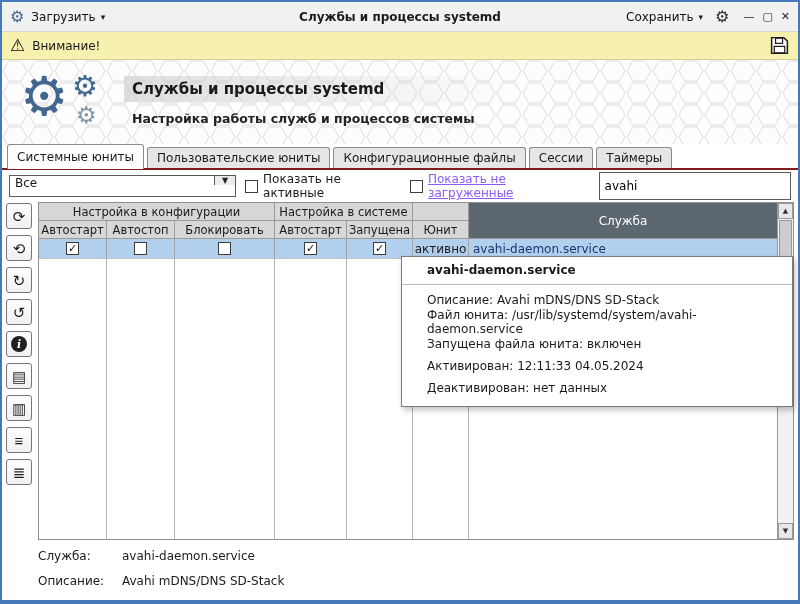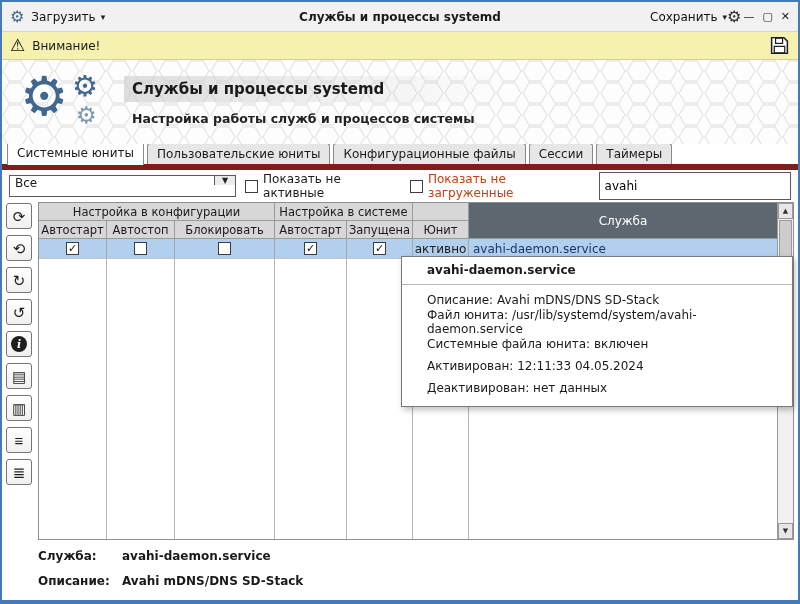--- a/index.html
+++ b/index.html
@@ -11,21 +11,21 @@
 
   
   .titlebar { height:30px; flex:0 0 30px; background:#f1f1f1; border-bottom:1px solid #d6d6d6;
               display:flex; align-items:center; padding:0 8px; position:relative; }
   .tb-left { display:flex; align-items:center; gap:7px; z-index:2; }
   .tb-gear { color:#47688e; font-size:16px; line-height:1; }
   .menu-btn { background:none; border:none; font:12px "DejaVu Sans",sans-serif; color:#111;
               display:flex; align-items:center; gap:5px; cursor:default; }
   .dd-arrow { font-size:9px; color:#222; }
   .tb-title { position:absolute; left:0; right:0; text-align:center; font-weight:bold; z-index:1; }
-  .tb-right { margin-left:auto; display:flex; align-items:center; gap:0; z-index:2; }
+  .tb-right { margin-left:auto; display:flex; align-items:center; gap:12px; z-index:2; }
   .tb-gear2 { color:#2e2e2e; font-size:16px; line-height:1; }
   .winctl { display:flex; align-items:center; gap:8px; margin-left:2px; }
   .winctl span { font-size:11px; color:#222; line-height:1; }
 
   
   .warnbar { height:28px; flex:0 0 28px; background:#f6f1ae; border-bottom:1px solid #d3cf96;
              display:flex; align-items:center; gap:7px; padding:0 8px; }
   .warn-icon { font-size:17px; line-height:1; color:#111; }
   .warn-label { font-size:12px; }
   .floppy { margin-left:auto; display:flex; align-items:center; }
@@ -38,36 +38,36 @@
   .g-big { font-size:54px; color:#41678f; left:0; top:2px; }
   .g-med { font-size:29px; color:#41678f; left:52px; top:4px; }
   .g-small { font-size:23px; color:#7e97ad; left:56px; top:36px; }
   .header-text { position:absolute; left:122px; top:16px; }
   .h-title { font-weight:bold; font-size:15px; padding:4px 120px 4px 8px; display:inline-block;
              background:linear-gradient(to right, rgba(205,205,205,.65), rgba(240,240,240,0)); }
   .h-sub { font-weight:bold; font-size:12.5px; margin-top:9px; padding-left:8px; color:#222; }
 
   
   .tabs { height:26px; flex:0 0 26px; display:flex; align-items:flex-end; padding-left:5px;
-          border-bottom:6px solid #7f1d1d; background:#fff; }
+          border-bottom:2px solid #7f1d1d; background:#fff; }
   .tab { border:1px solid #8a8a8a; border-bottom:none; border-radius:3px 3px 0 0;
          background:#e6e6e6; padding:3px 9px 3px; margin-right:3px; font-size:12px; cursor:default; }
   .tab.active { background:#fff; padding-top:5px; margin-bottom:-1px; padding-bottom:5px; }
 
   
   .filterrow { height:32px; flex:0 0 32px; display:flex; align-items:center; gap:9px; padding:0 7px; }
   .combo { width:234px; height:22px; border:1px solid #5a5a5a; display:flex; align-items:flex-start; background:#fff; }
   .combo-text { flex:1; display:flex; align-items:center; padding-left:5px; }
   .combo-btn { width:21px; border-left:1px solid #5a5a5a; background:#ececec;
                display:flex; align-items:center; justify-content:center; font-size:8px; color:#222; }
   .cbgroup { display:flex; align-items:center; gap:5px; }
   .cb { width:13px; height:13px; border:1px solid #3c3c3c; background:#fff; font-size:11px;
         line-height:11px; text-align:center; color:#111; flex:0 0 13px; }
   .cb.checked { font-weight:bold; }
-  .cb-label-muted { color:#c2410c; }
+  .cb-label-muted { color:#8b5cf6;text-decoration:underline; }
   .searchbox { margin-left:auto; width:198px; height:22px; border:1px solid #5a5a5a;
                padding:13px 5px; font:12px "DejaVu Sans",sans-serif; }
 
   
   .main { flex:1; display:flex; padding:0 4px; position:relative; min-height:0; }
   .sidebar-tools { width:32px; flex:0 0 32px; display:flex; flex-direction:column; gap:6px; padding-top:1px; }
   .tool-btn { width:26px; height:26px; border:1px solid #757575; border-radius:3px;
               background:linear-gradient(#ffffff,#f0f0f0); display:flex; align-items:center;
               justify-content:center; font-size:15px; color:#1d1d1d; cursor:default; }
   .tglyph { line-height:1; }
@@ -106,21 +106,21 @@
   .tooltip { position:absolute; left:362px; top:53px; width:392px; background:#fff;
              border:1px solid #7a7a7a; box-shadow:2px 3px 6px rgba(0,0,0,.25); z-index:6; }
   .tt-title { font-weight:bold; padding:6px 10px 7px 25px; border-bottom:1px solid #b9b9b9; }
   .tt-body { padding:4px 10px 7px 25px; }
   .tt-line { height:22px; display:flex; align-items:center; font-size:12px; }
 
   .stray-cb { position:absolute; right:19px; top:184px; z-index:2; }
 
   
   .footer { height:60px; flex:0 0 60px; padding:9px 8px 0 36px; }
-  .f-row { display:flex; margin-bottom:11px;font-weight:bold; }
+  .f-row { display:flex; margin-bottom:11px; }
   .f-label { width:84px; flex:0 0 84px; }
   .f-value {}
 </style>
 </head>
 <body>
 
 <div class="window">
 
   <div class="titlebar">
     <div class="tb-left">
@@ -285,21 +285,21 @@
         <div class="scroll-btn">▼</div>
       </div>
 
       <span class="cb stray-cb checked">✓</span>
 
       <div class="tooltip">
         <div class="tt-title">avahi-daemon.service</div>
         <div class="tt-body">
           <div class="tt-line">Описание: Avahi mDNS/DNS SD-Stack</div>
           <div class="tt-line">Файл юнита: /usr/lib/systemd/system/avahi-daemon.service</div>
-          <div class="tt-line">Системные файла юнита: включен</div>
+          <div class="tt-line">Запущена файла юнита: включен</div>
           <div class="tt-line">Активирован: 12:11:33 04.05.2024</div>
           <div class="tt-line">Деактивирован: нет данных</div>
         </div>
       </div>
     </div>
   </div>
 
   <div class="footer">
     <div class="f-row">
       <span class="f-label">Служба:</span>

